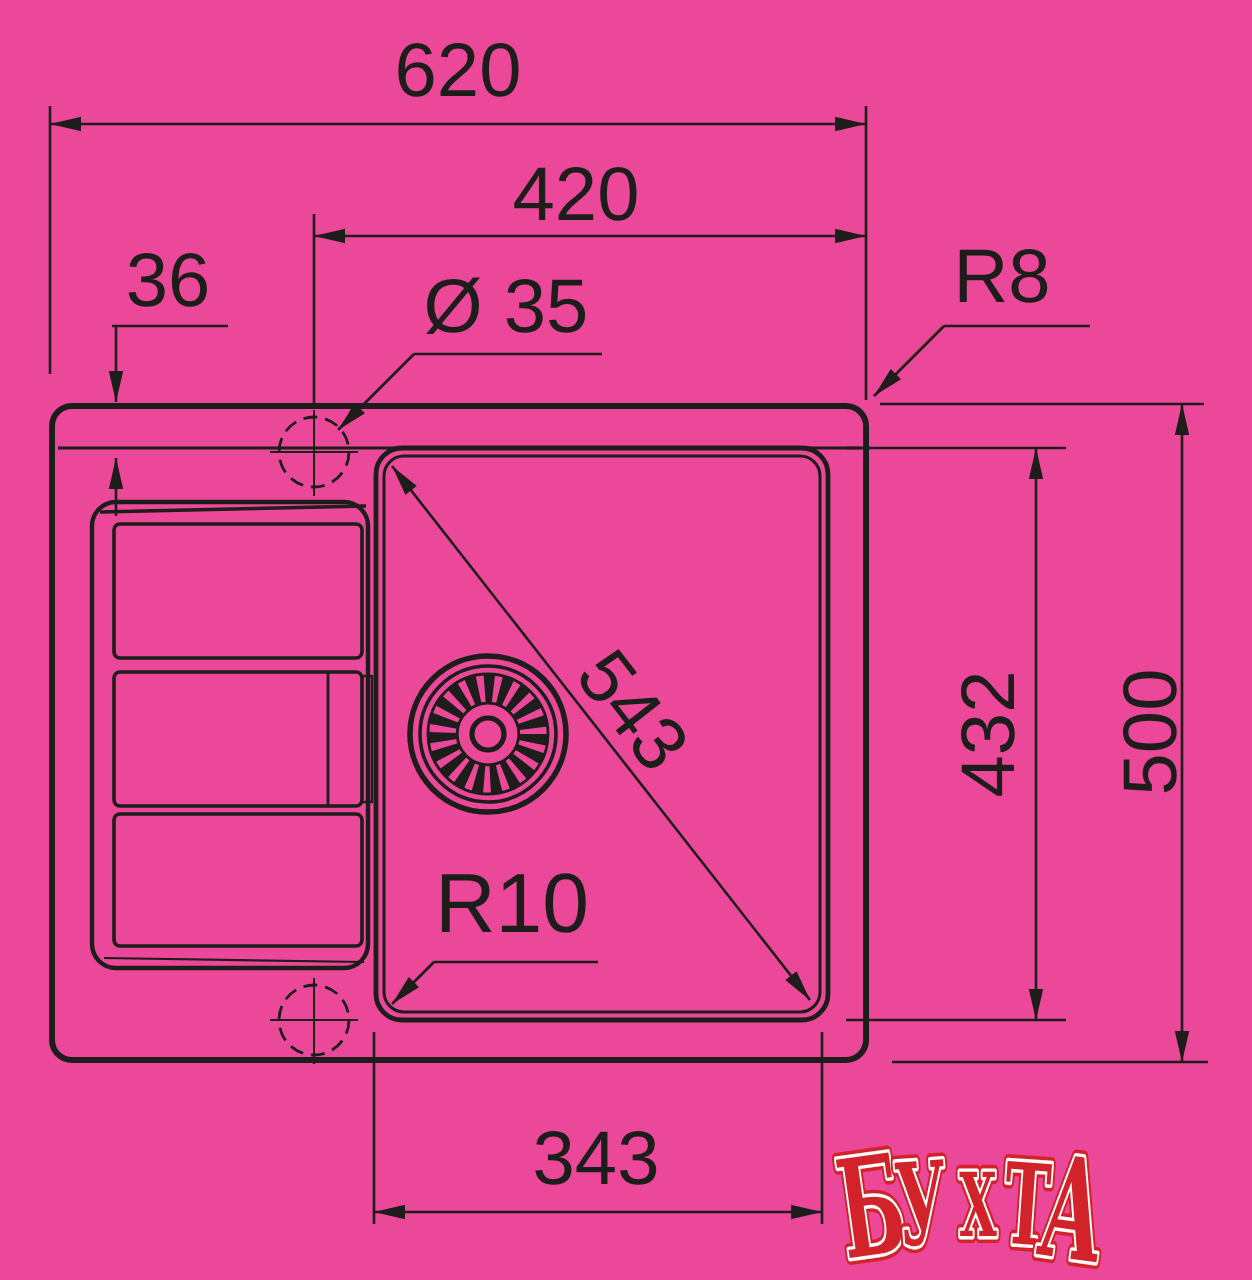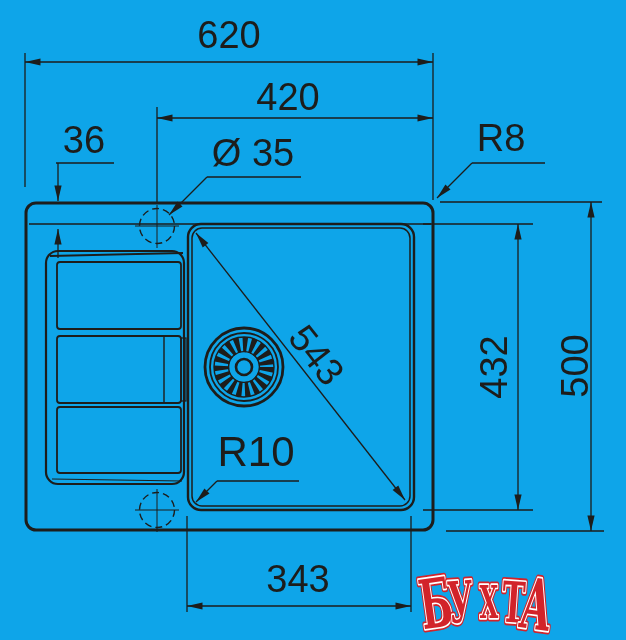--- a/index.html
+++ b/index.html
@@ -1,19 +1,19 @@
 <!DOCTYPE html>
 <html><head>
 <meta charset="utf-8">
 <style>
   html,body{margin:0;padding:0;background:#ffffff;}
   .stage{
     position:relative;
     width:626px;height:640px;
-    background:#0ea5e9;
+    background:#ec4899;
     font-family:"Liberation Sans",sans-serif;
     overflow:hidden;
   }
   svg{display:block;}
   .ln{stroke:#1d1d1b;fill:none;stroke-linecap:butt;}
   .dim{stroke:#1d1d1b;stroke-width:1.3;fill:none;}
   .dash{stroke:#1d1d1b;stroke-width:1.4;fill:none;stroke-dasharray:7 4;}
   .cross{stroke:#1d1d1b;stroke-width:1;fill:none;}
   .lbl{
     font-family:"Liberation Sans",sans-serif;

